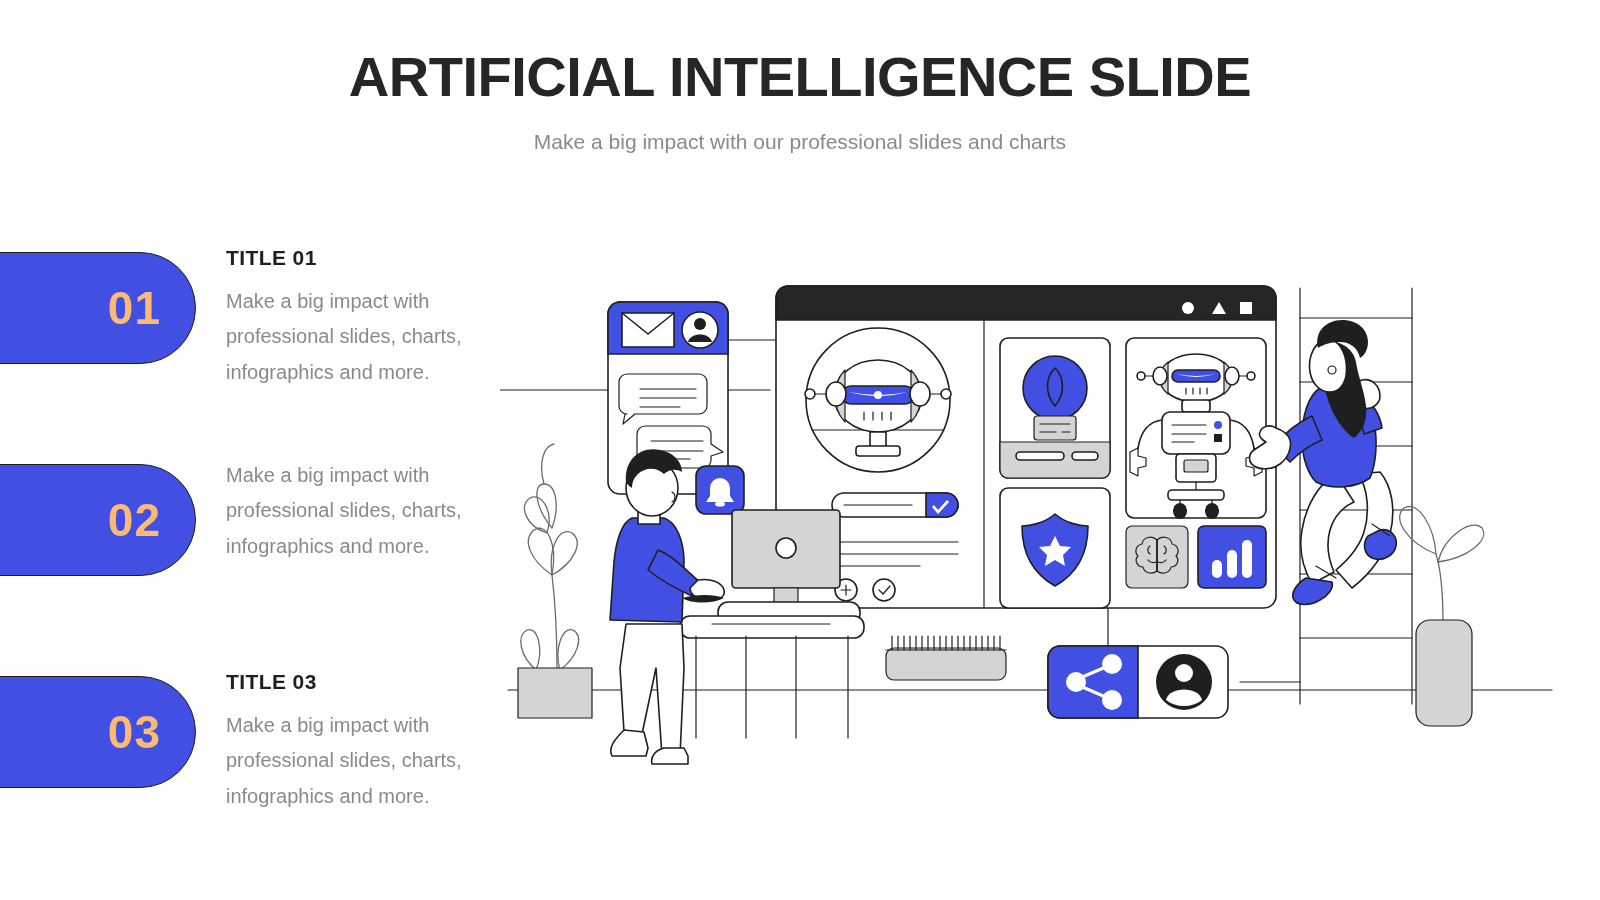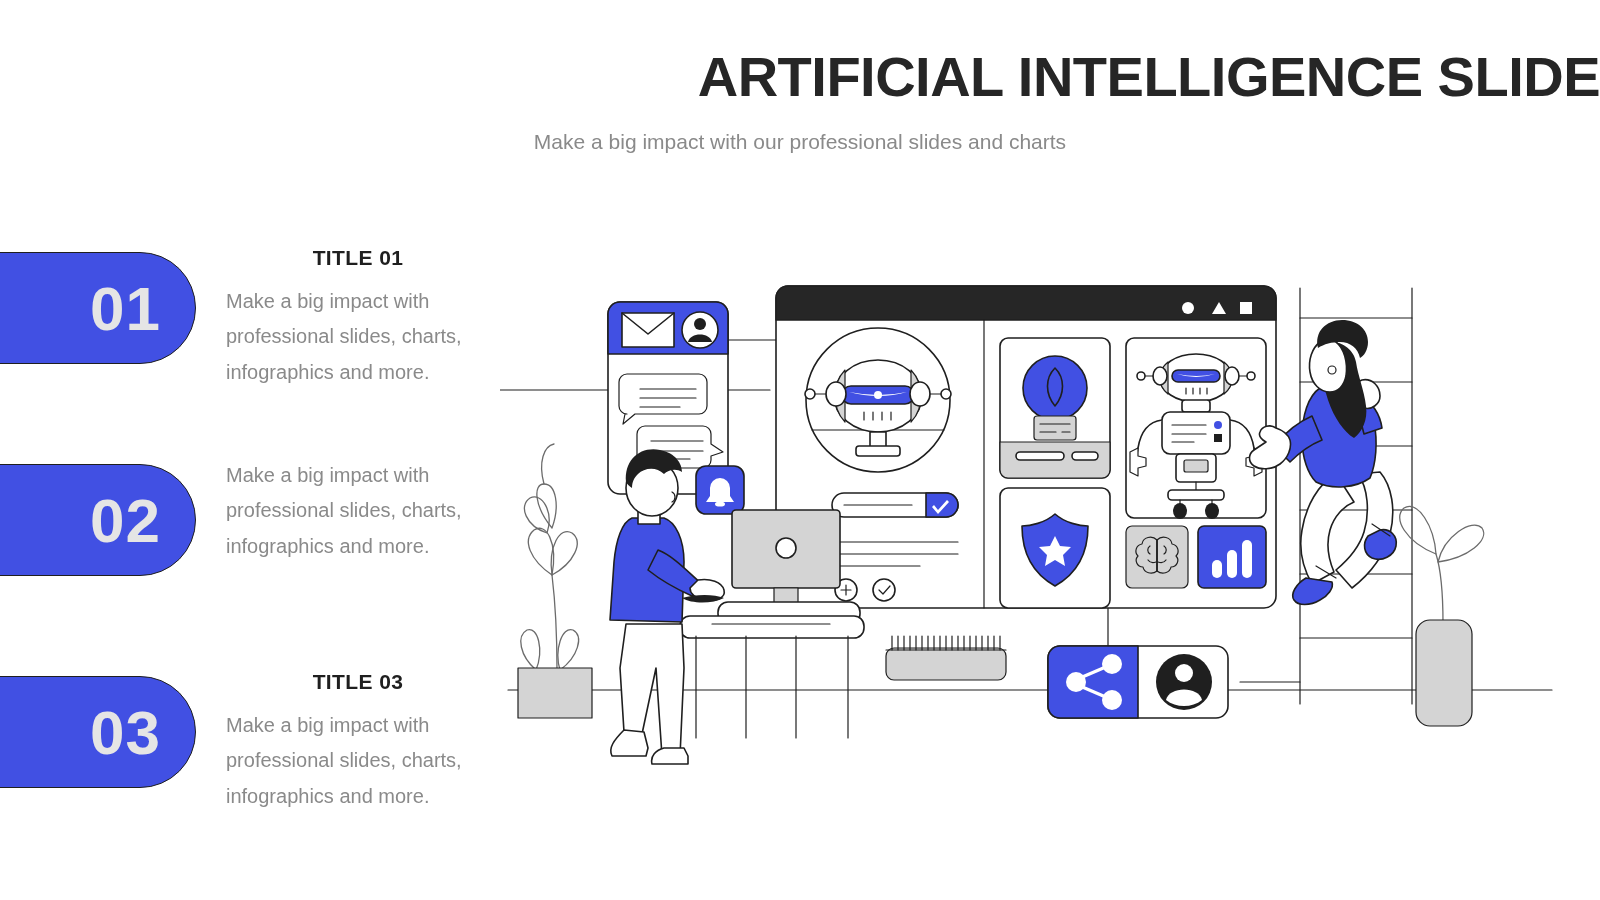--- a/index.html
+++ b/index.html
@@ -25,21 +25,20 @@
     width: 1600px;
     text-align: center;
   }
   #page-title {
     font-size: 56px;
     font-weight: 800;
     letter-spacing: -0.5px;
     color: #262626;
     line-height: 1.1;
     font-family: "Liberation Sans", sans-serif;
-    text-align: right;
   }
   #page-subtitle {
     margin-top: 22px;
     font-size: 21px;
     color: #8a8a8a;
     font-weight: 400;
   }
 
   
   #steps {
@@ -59,38 +58,37 @@
     height: 112px;
     background: #4150E3;
     border: 1.6px solid #1f1f1f;
     border-radius: 0 60px 60px 0;
     display: flex;
     align-items: center;
     justify-content: flex-end;
     padding-right: 34px;
   }
   .step-number {
-    color: #e5e5e5;
-    font-size: 62px;
+    color: #fdba74;
+    font-size: 46px;
     font-weight: 800;
     letter-spacing: 1px;
   }
   .step-text {
     position: absolute;
     left: 226px;
     top: 12px;
     width: 264px;
   }
   .step-title {
     font-size: 21px;
     font-weight: 800;
     color: #1f1f1f;
     letter-spacing: 0.4px;
     margin-bottom: 14px;
-    text-align: center;
   }
   .step-desc {
     font-size: 20px;
     line-height: 1.77;
     color: #8a8a8a;
     font-weight: 400;
   }
 
   
   #illustration {

